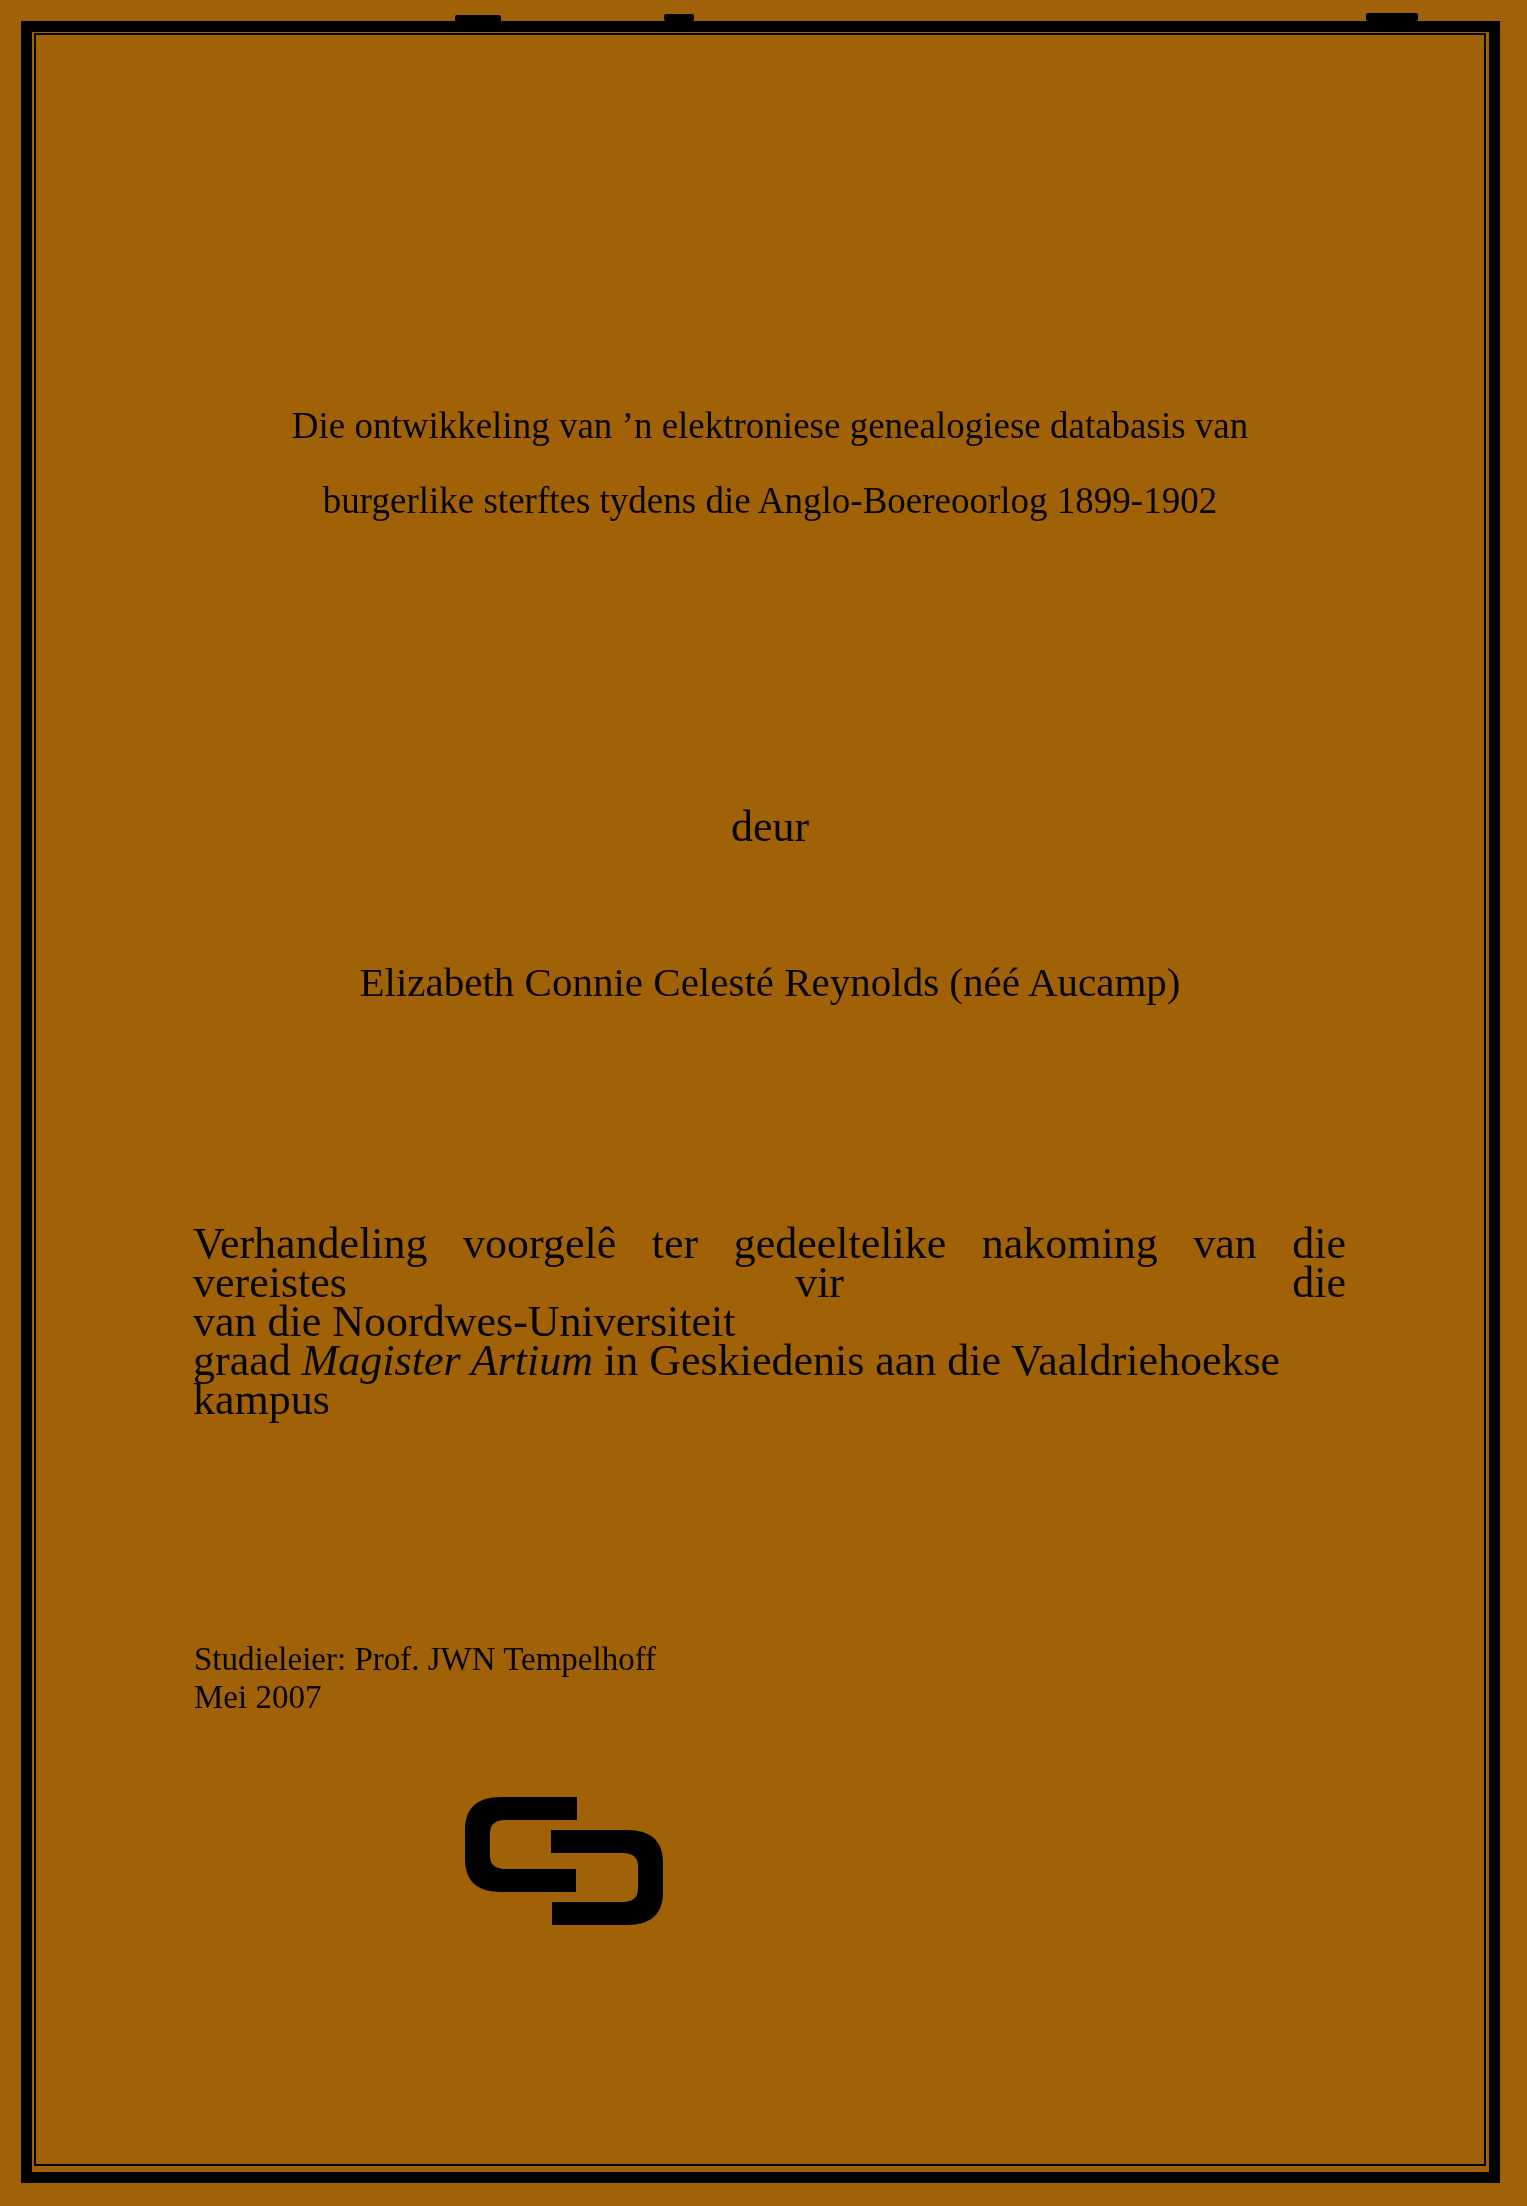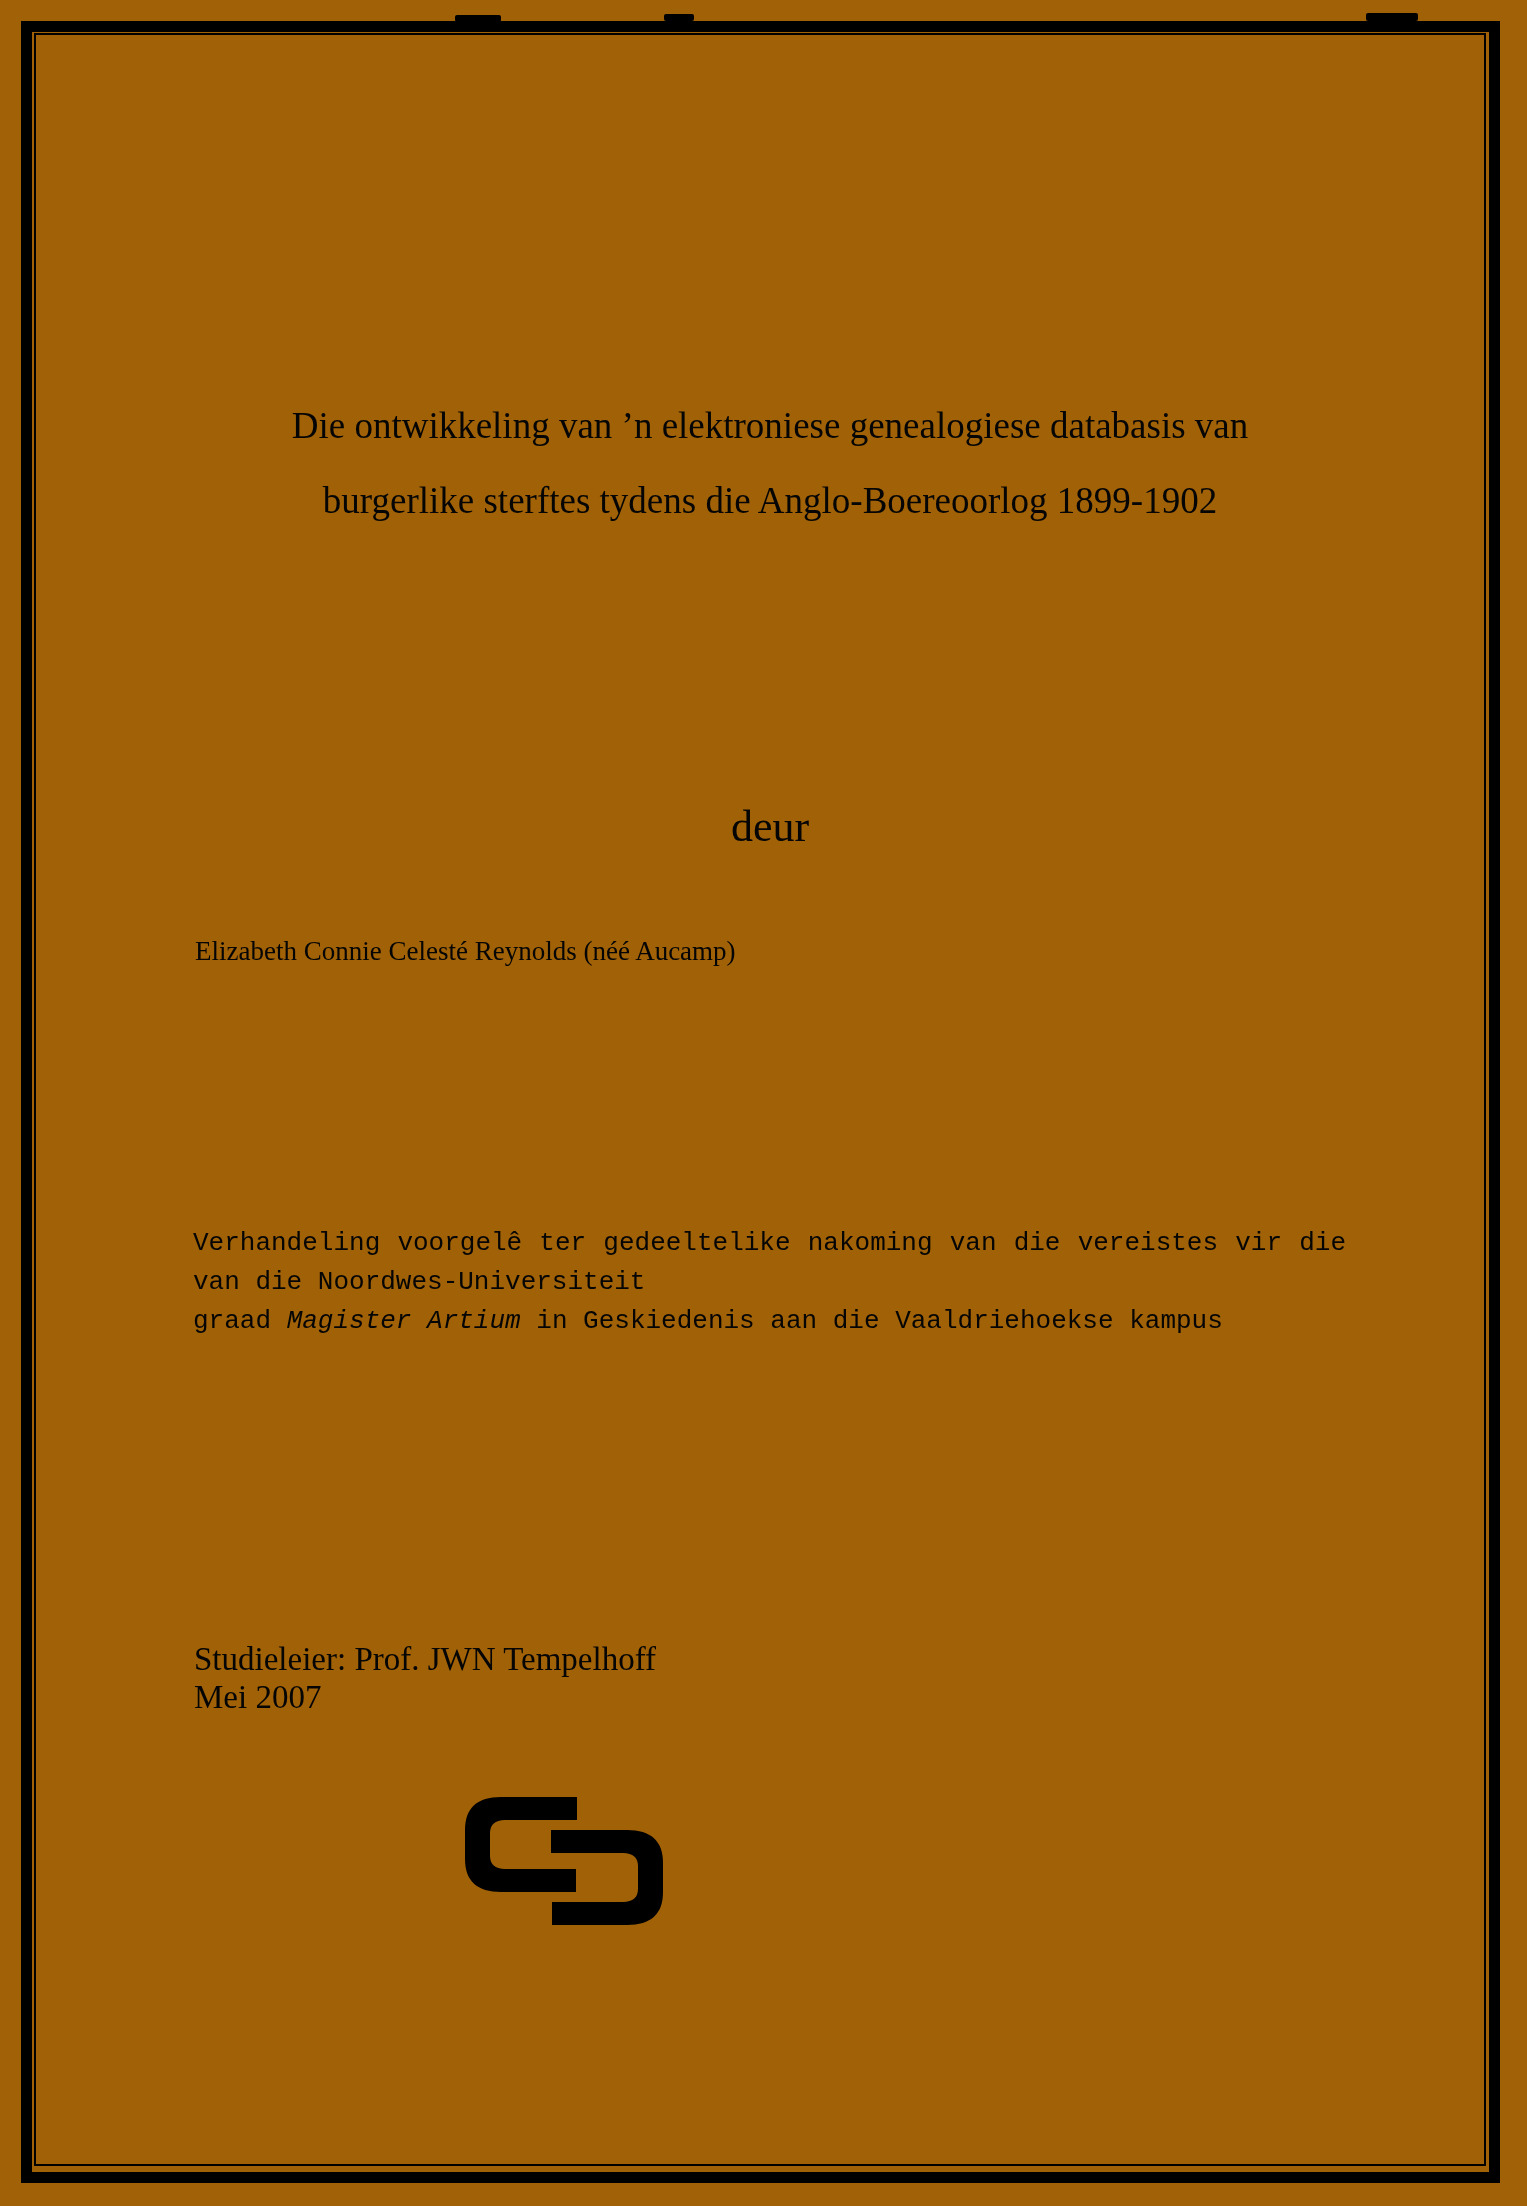--- a/index.html
+++ b/index.html
@@ -23,26 +23,26 @@
 
   .title{
     position:absolute;left:195px;top:388px;width:1150px;
     text-align:center;font-size:37px;line-height:75px;white-space:nowrap;
   }
   .byline{
     position:absolute;left:195px;top:805px;width:1150px;
     text-align:center;font-size:44px;line-height:1;
   }
   .author{
-    position:absolute;left:195px;top:938px;width:1150px;
-    text-align:left;font-size:27px;line-height:1;white-space:nowrap;
+    position:absolute;left:195px;top:962px;width:1150px;
+    text-align:center;font-size:41px;line-height:1;white-space:nowrap;
   }
   .desc{
     position:absolute;left:193px;top:1224px;width:1153px;
-    font-size:26px;line-height:39px;font-family:Liberation Mono, monospace;
+    font-size:44px;line-height:39px;
   }
   .desc .justify{text-align:justify;text-align-last:justify;}
   .desc .italic{font-style:italic;}
   .supervisor-block{
     position:absolute;left:194px;top:1640px;
     font-size:33px;line-height:38px;
   }
   .logo{position:absolute;left:465px;top:1797px;width:620px;height:140px;}
   .logo-mark{position:absolute;left:0;top:0;}
   .logo-text{

